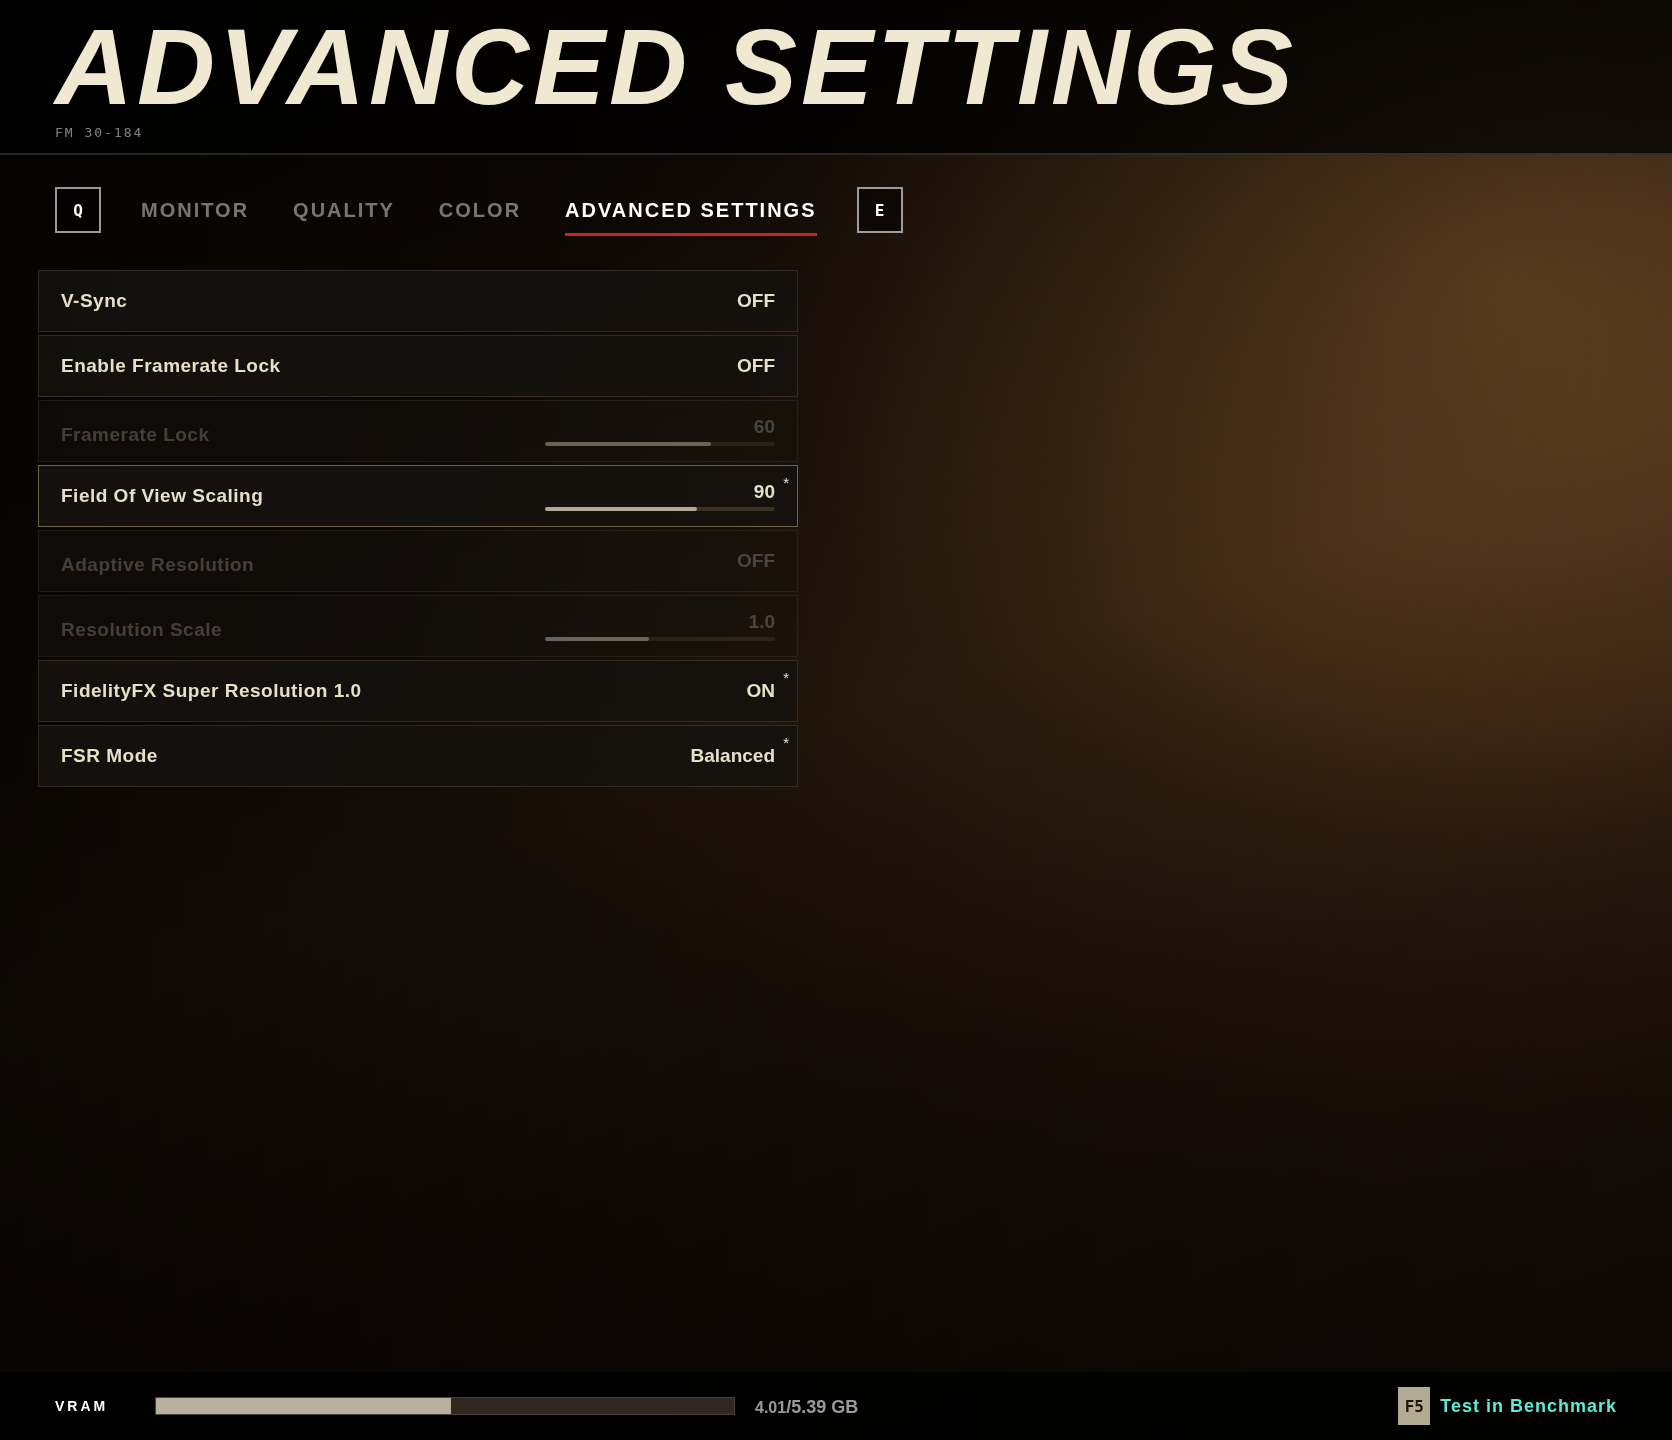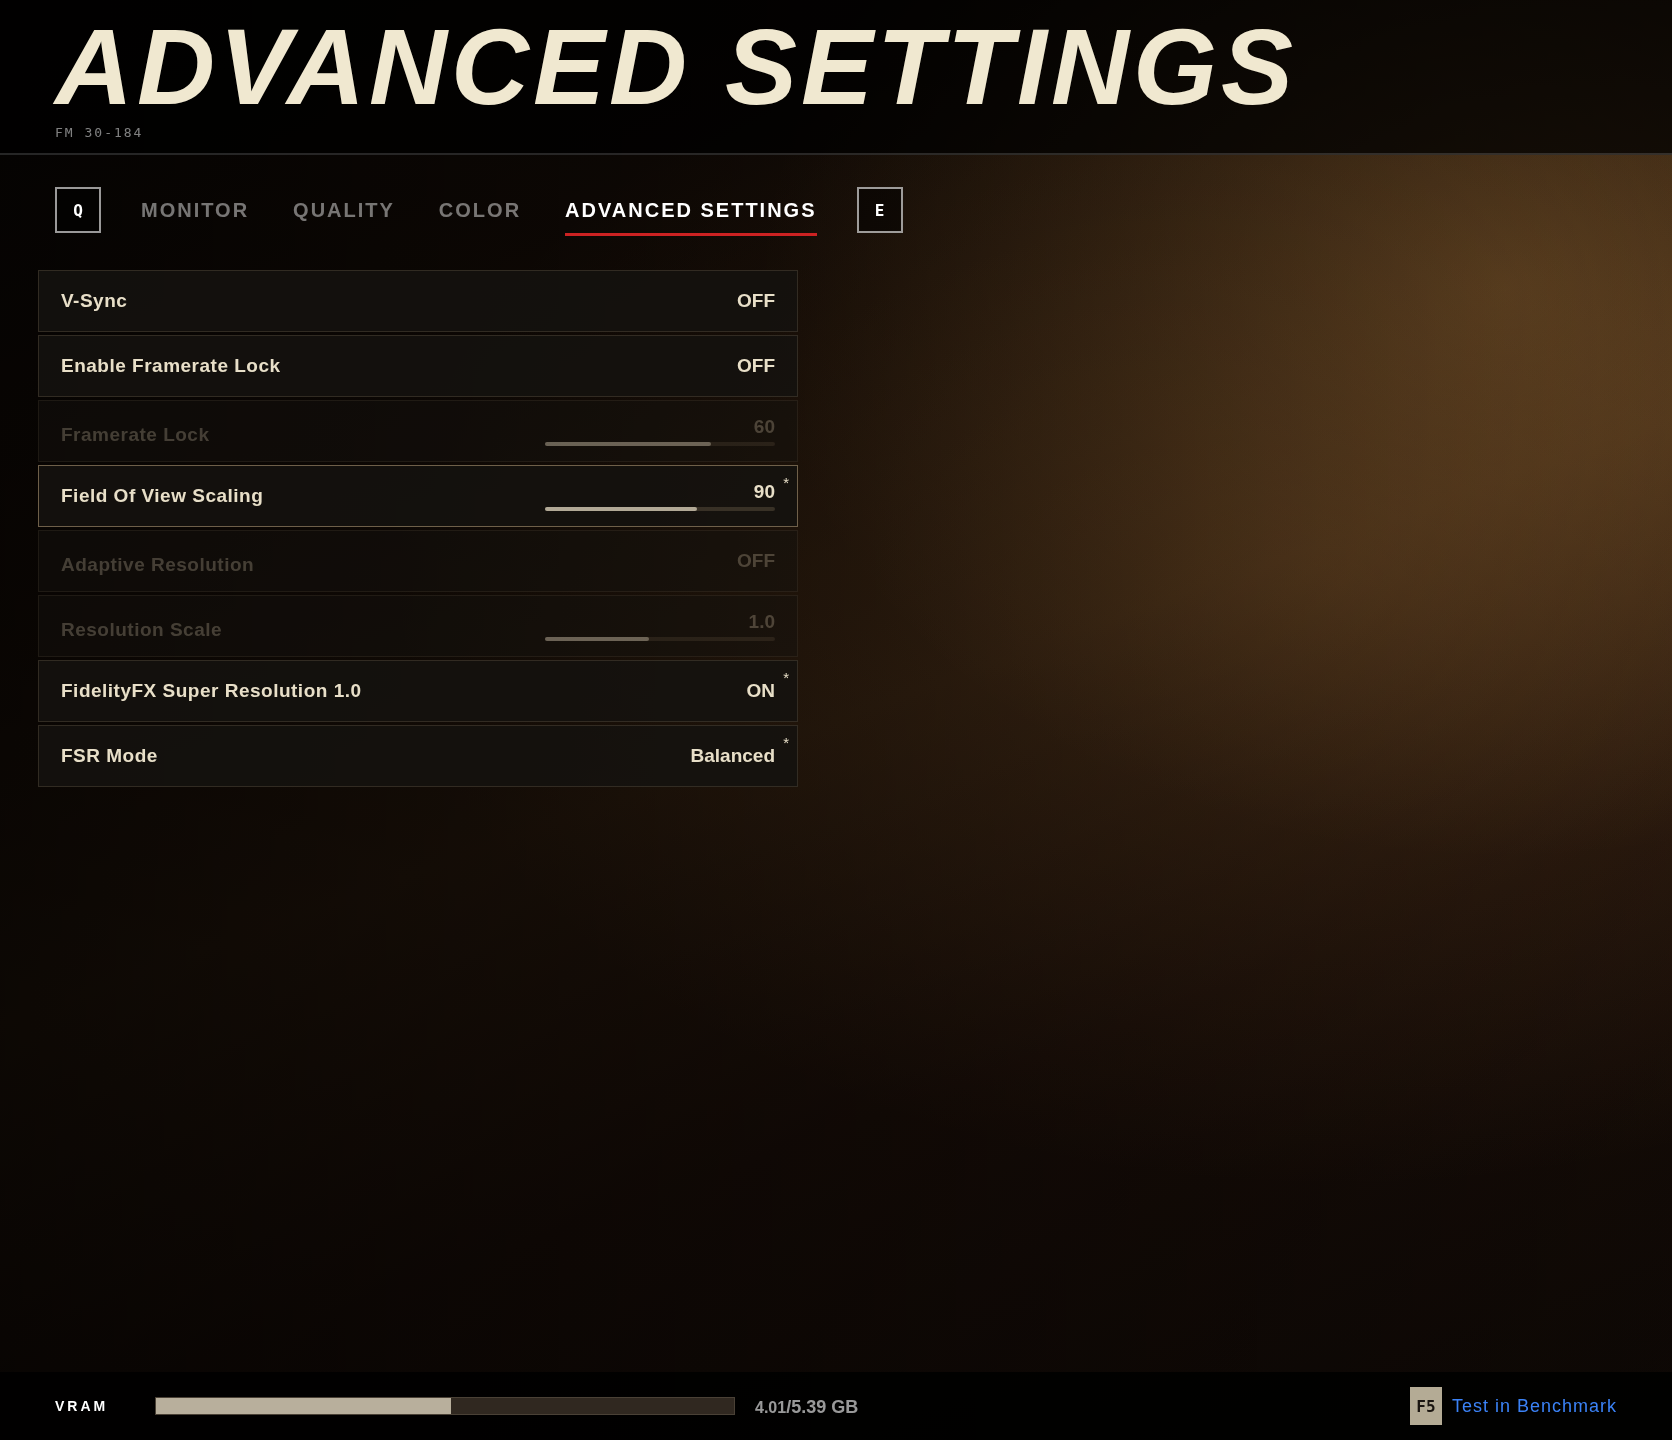--- a/index.html
+++ b/index.html
@@ -282,23 +282,23 @@
       display: flex;
       align-items: center;
       justify-content: center;
       font-size: 16px;
       font-weight: bold;
       color: #1a1510;
       font-family: monospace;
     }
 
     .benchmark-text {
-      color: #3b82f6;
+      color: #5eead4;
       font-size: 18px;
-      font-weight: normal;
+      font-weight: bold;
       letter-spacing: 1px;
       font-family: 'Arial Narrow', Arial, sans-serif;
     }
   </style>
 </head>
 <body>
 
 <div class="bg"></div>
 <div class="bg-overlay"></div>
 

